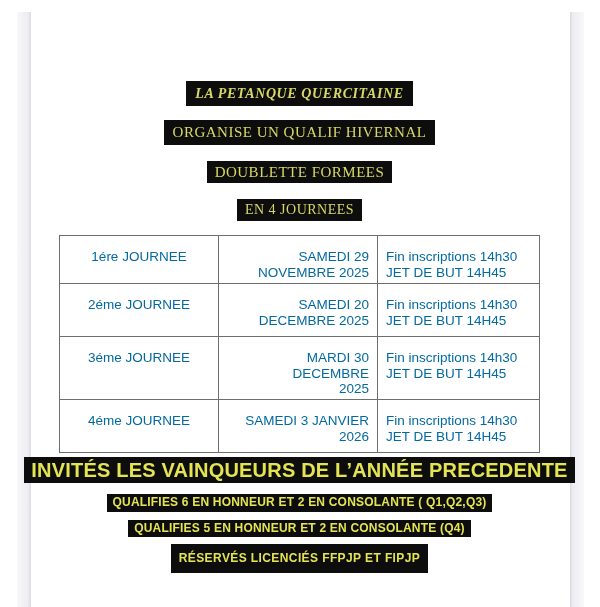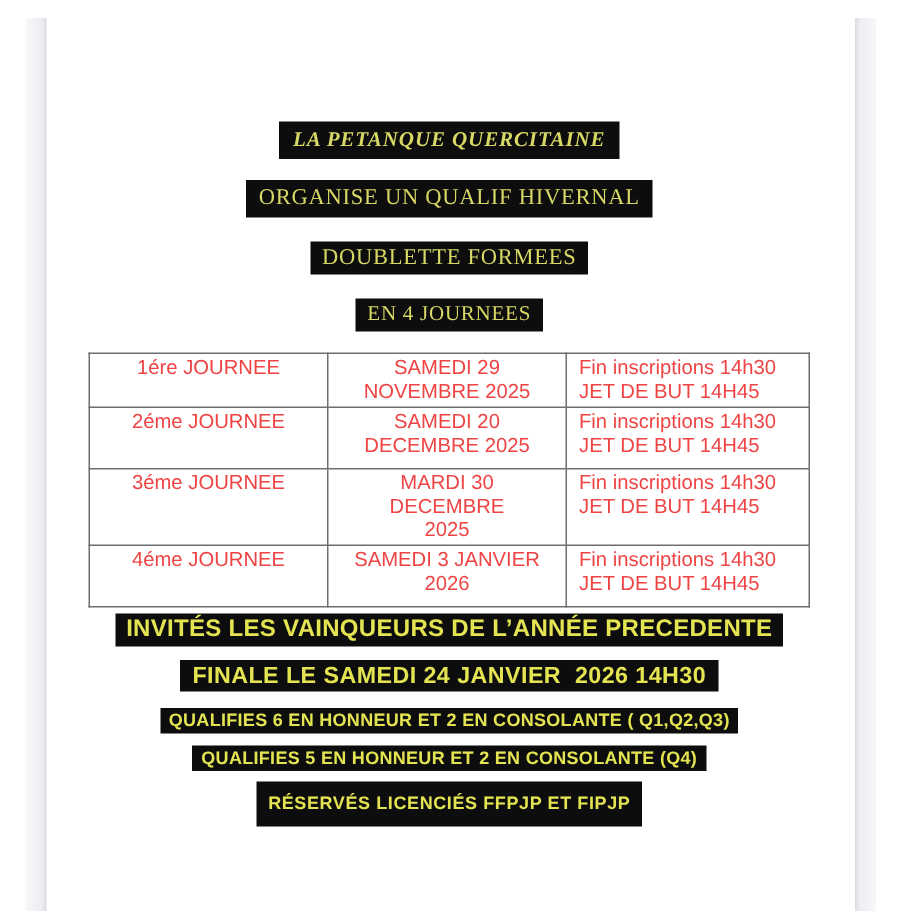--- a/index.html
+++ b/index.html
@@ -38,34 +38,34 @@
   
   table.schedule {
     margin-top: 14px;
     border-collapse: collapse;
     table-layout: fixed;
     width: 429px;
   }
   table.schedule td {
     border: 1px solid #6e6e6e;
     vertical-align: top;
-    padding: 1px 8px 2px 8px;
-    color: #ef4444;
+    padding: 13px 8px 2px 8px;
+    color: #0369a1;
     font-size: 13.5px;
     line-height: 1.18;
   }
   td.col-day  { width: 142px; text-align: center; }
-  td.col-date { width: 142px; text-align: center; }
+  td.col-date { width: 142px; text-align: right; }
   td.col-info { width: 145px; text-align: left; font-size: 11.5px; line-height: 1.32; color: #333333; }
   tr.r1 td { height: 27px; }
   tr.r2 td, tr.r3 td, tr.r4 td { height: 37px; }
 
   
   .notice { color: #e4e452; font-weight: bold; font-family: "Liberation Sans", sans-serif; }
-  .n1 { margin-top: 4px;  font-size: 16px; padding: 2px 7px; letter-spacing: 0.2px; text-align: right; }
+  .n1 { margin-top: 4px;  font-size: 20px; padding: 2px 7px; letter-spacing: 0.2px; text-align: right; }
   .n2 { margin-top: 9px;  font-size: 15.5px; padding: 2px 8px; letter-spacing: 0.3px; }
   .n3 { margin-top: 11px; font-size: 12px;   padding: 2px 6px; letter-spacing: 0.2px; }
   .n4 { margin-top: 8px;  font-size: 12px;   padding: 2px 6px; letter-spacing: 0.2px; }
   .n5 { margin-top: 7px;  font-size: 12px; padding: 8px 8px; letter-spacing: 0.4px; }
   .n6 { margin-top: 10px; font-size: 12px;   padding: 2px 6px; letter-spacing: 0.2px; }
   .n7 { margin-top: 9px;  font-size: 13px;   padding: 2px 7px; letter-spacing: 0.2px; }
 </style>
 </head>
 <body>
 
@@ -127,21 +127,20 @@
           <td class="col-info">
             <div>Fin inscriptions 14h30</div>
             <div>JET DE BUT 14H45</div>
           </td>
         </tr>
       </tbody>
     </table>
 
     <div class="bar notice n1">INVITÉS LES VAINQUEURS DE L’ANNÉE PRECEDENTE</div>
 
-    <div class="bar notice n2">FINALE LE SAMEDI 24 JANVIER  2026 14H30</div>
 
     <div class="bar notice n3">QUALIFIES 6 EN HONNEUR ET 2 EN CONSOLANTE ( Q1,Q2,Q3)</div>
 
     <div class="bar notice n4">QUALIFIES 5 EN HONNEUR ET 2 EN CONSOLANTE (Q4)</div>
 
     <div class="bar notice n5">RÉSERVÉS LICENCIÉS FFPJP ET FIPJP</div>
 
 
 
   </div>

